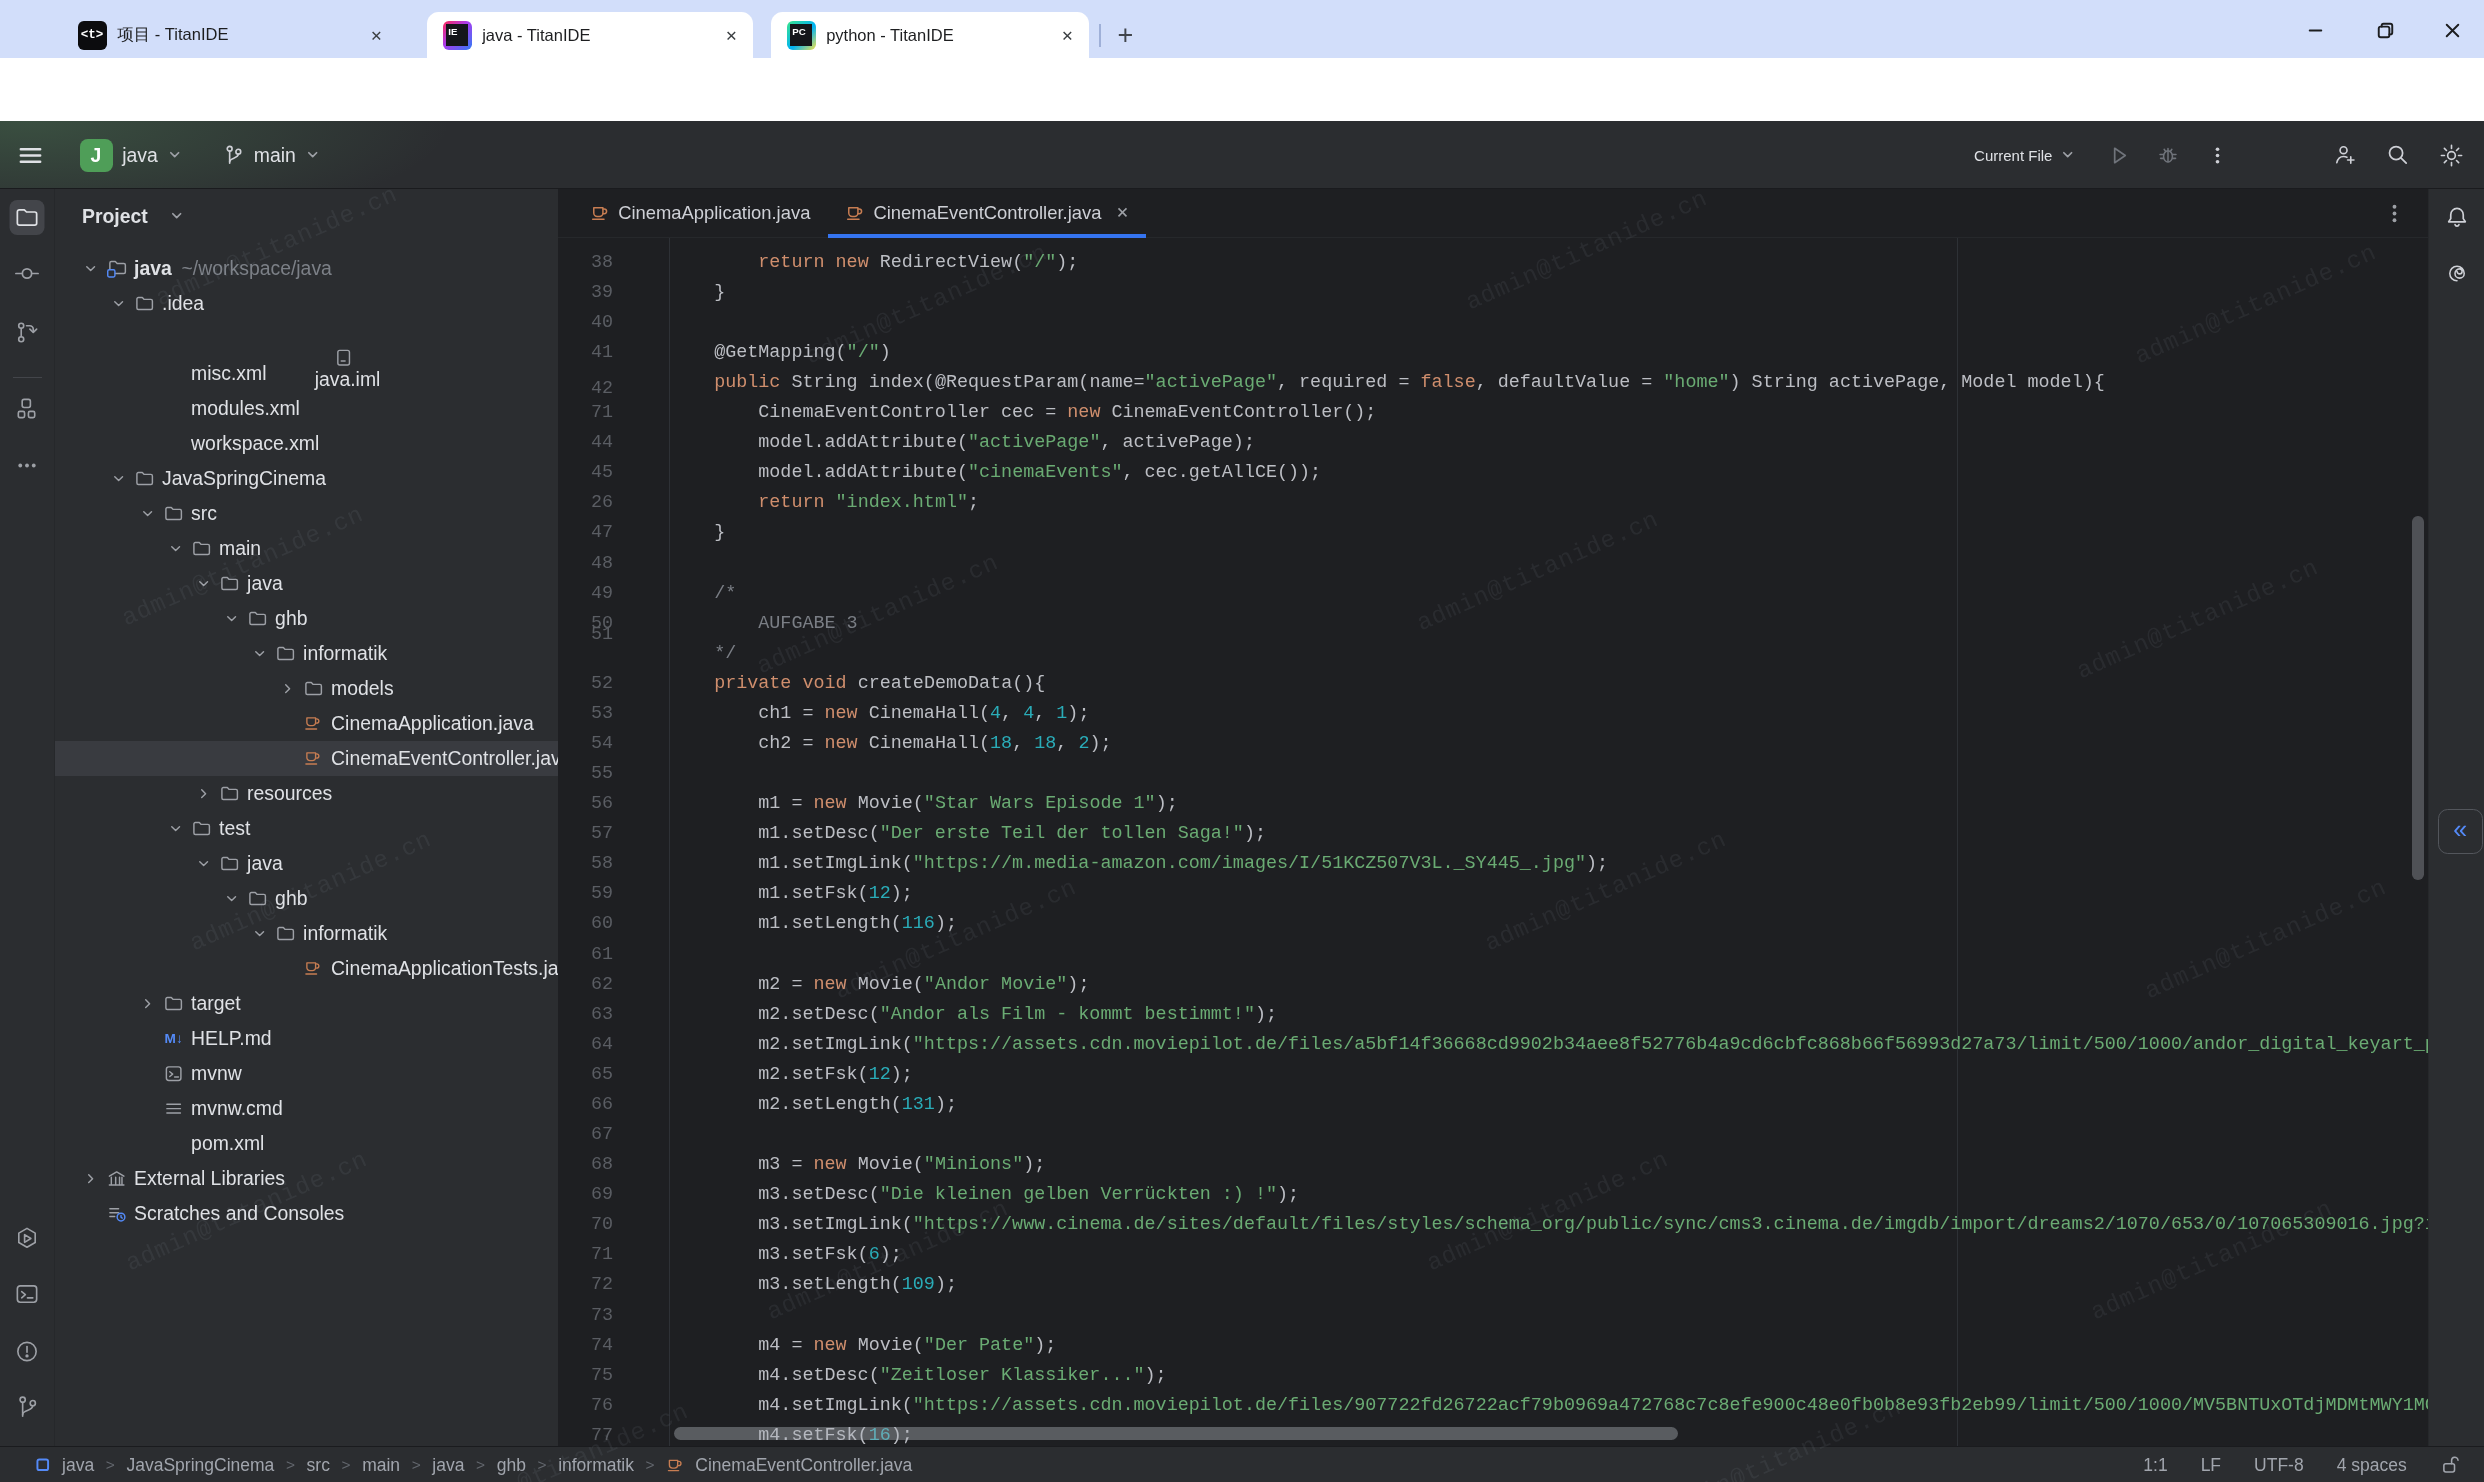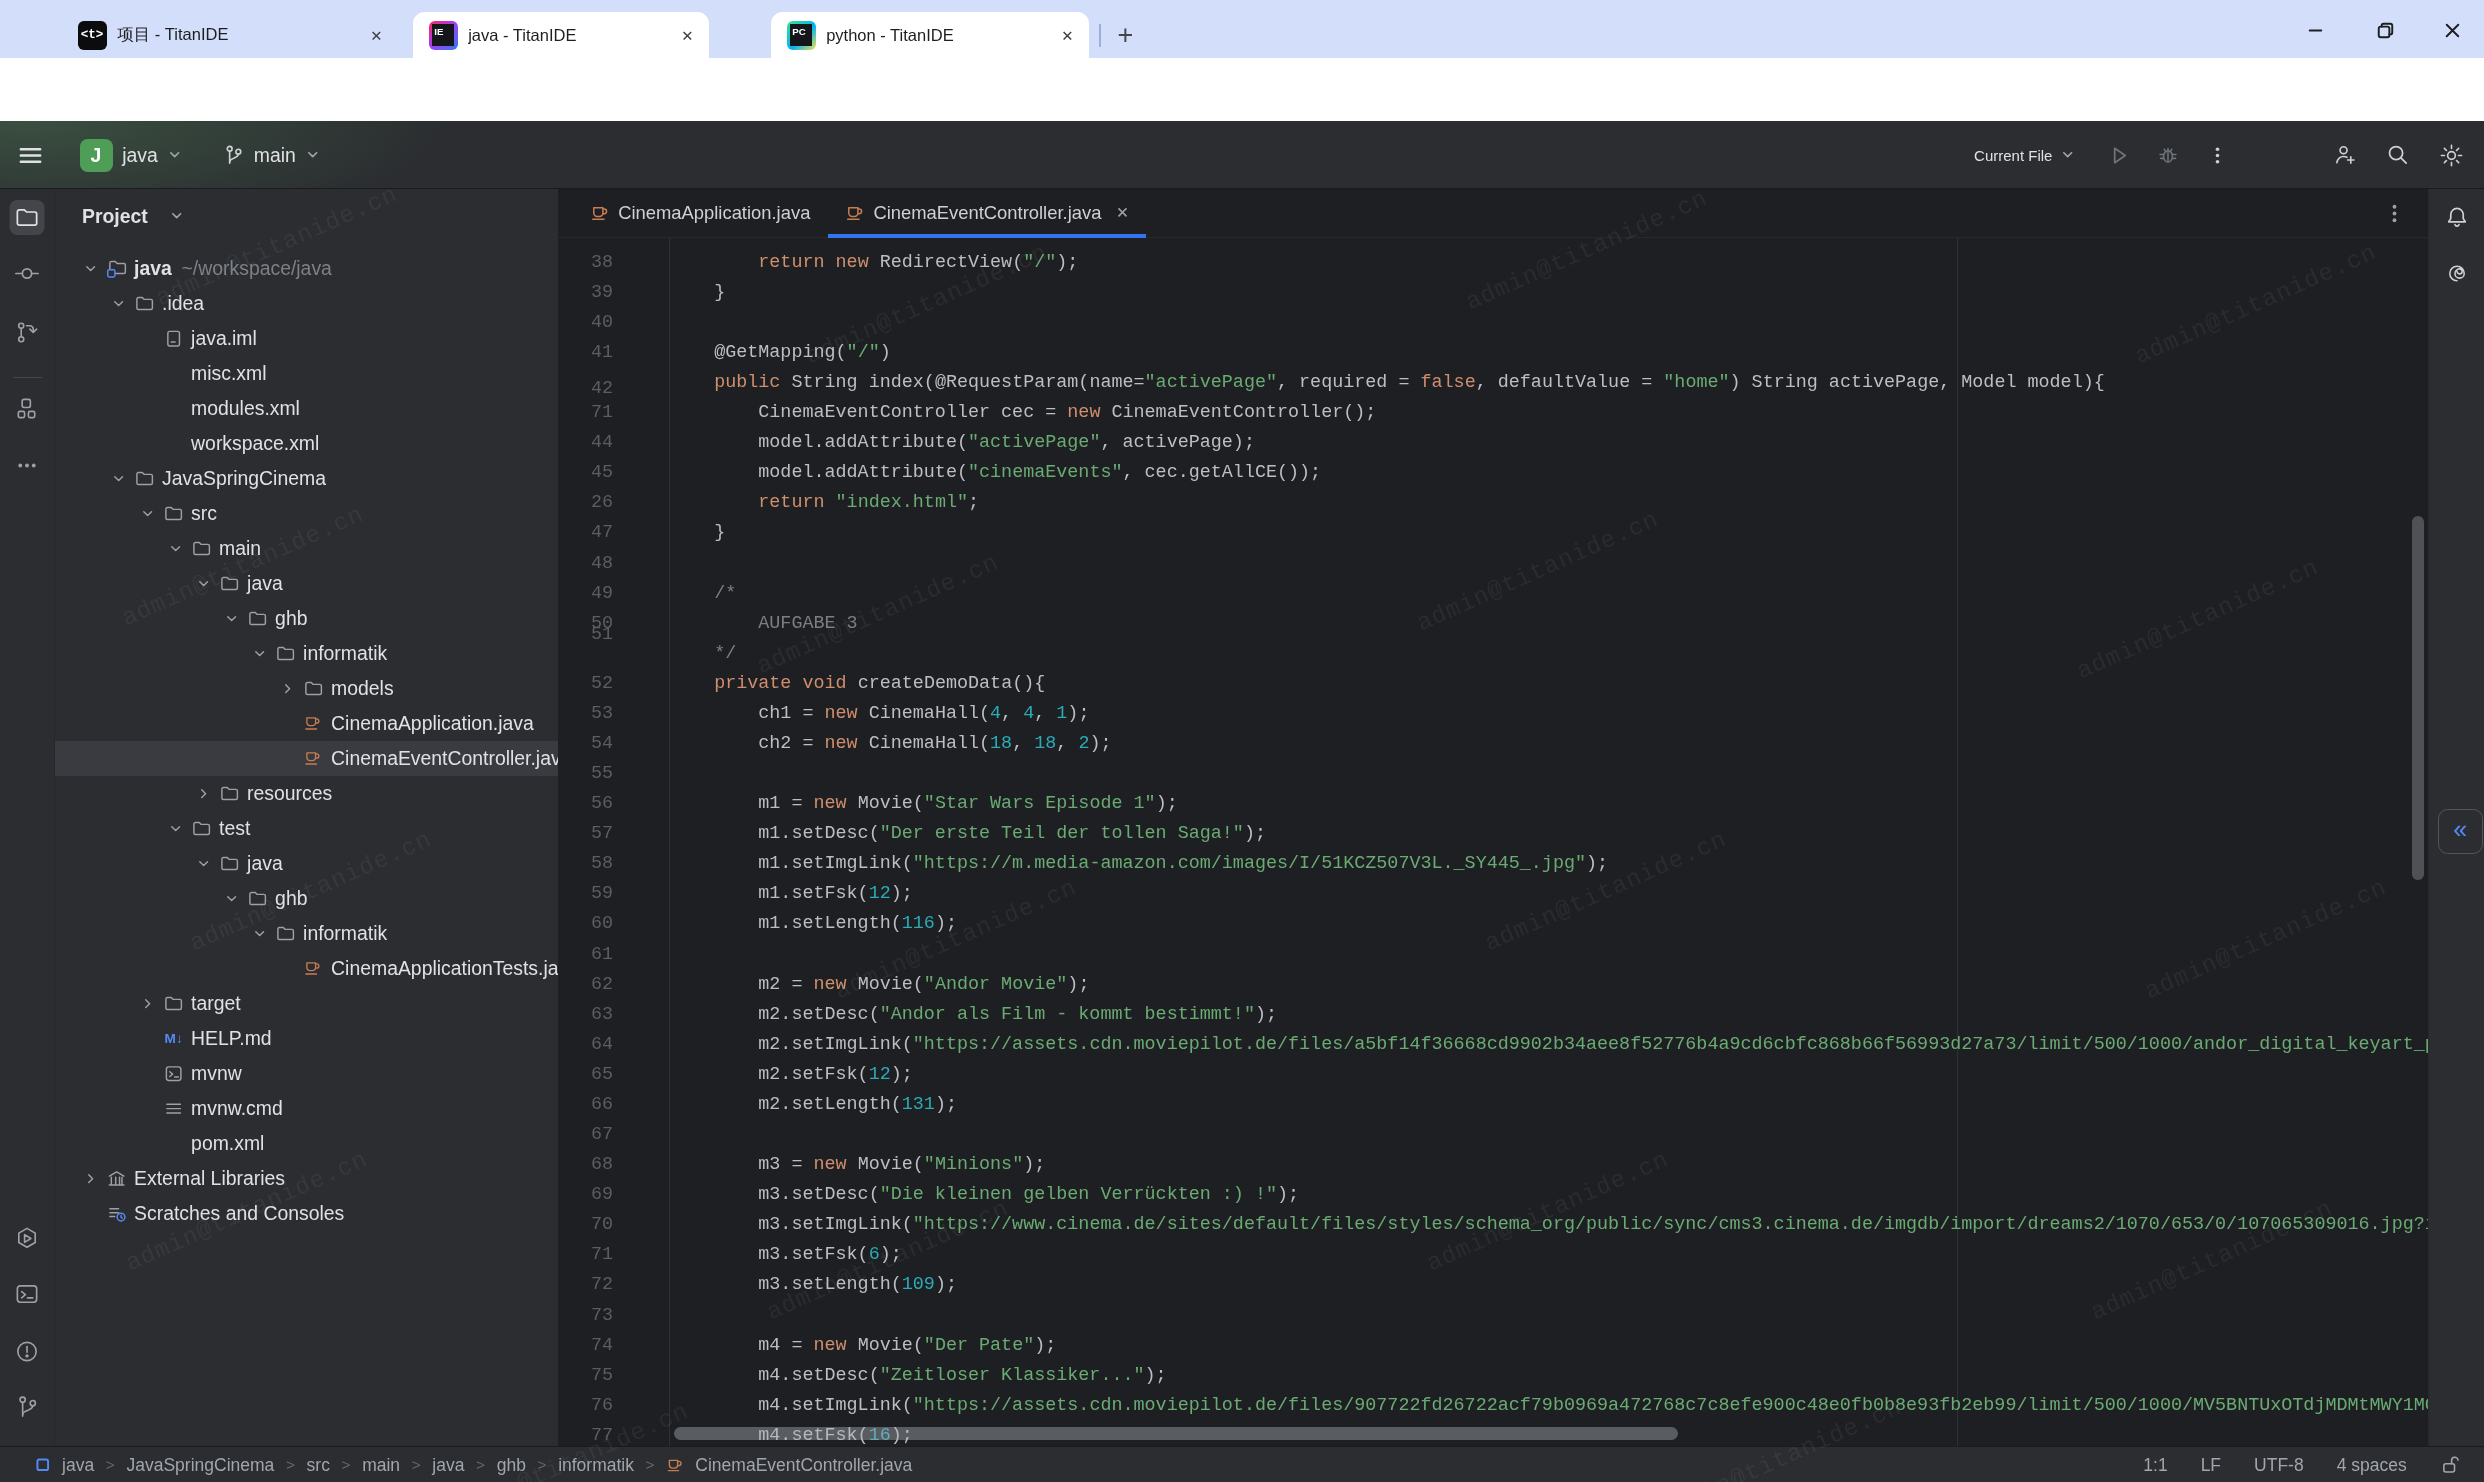--- a/index.html
+++ b/index.html
@@ -98,21 +98,21 @@
 </style>
 </head>
 <body>
 
 <div id="tabstrip">
   <div class="btab" style="left:62px;width:336px;">
     <span class="fav fav-titan">&lt;t&gt;</span>
     <span class="ttitle">项目 - TitanIDE</span>
     <span class="tclose">✕</span>
   </div>
-  <div class="btab white" style="left:413px;width:296px;">
+  <div class="btab white" style="left:427px;width:326px;">
     <span class="fav fav-frame fav-ij">
         <span class="inner">IE</span>
       </span>
     <span class="ttitle">java - TitanIDE</span>
     <span class="tclose">✕</span>
   </div>
   <div class="btab white" style="left:771px;width:318px;">
     <span class="fav fav-frame fav-pc">
         <span class="inner">PC</span>
       </span>
@@ -385,21 +385,21 @@
               <path d="M7 9l4 4 4-4"></path>
             </svg>
           </span>
           <span class="tico">
             <svg class="ic" width="21.3" height="21.3" viewBox="0 0 22 22" style="stroke:#9da0a6;stroke-width:1.5;">
               <path d="M3 6.2a1.5 1.5 0 0 1 1.5-1.5h4.1l1.9 1.9h6.9A1.6 1.6 0 0 1 19 8.2v7.3a1.5 1.5 0 0 1-1.5 1.5h-13A1.5 1.5 0 0 1 3 15.5z"></path>
             </svg>
           </span>
           <span class="tlabel">.idea</span>
         </div>
-        <div class="trow" style="padding-left: 82px;">
+        <div class="trow" style="padding-left: 82px; flex-direction: column;">
           <span class="tch"></span>
           <span class="tico">
             <svg class="ic" width="21.3" height="21.3" viewBox="0 0 22 22" style="stroke:#9da0a6;stroke-width:1.5;">
               <rect x="5" y="3.5" width="12" height="15" rx="2"></rect>
               <path d="M8.5 14.5h4"></path>
             </svg>
           </span>
           <span class="tlabel">java.iml</span>
         </div>
         <div class="trow" style="padding-left: 82px;">

